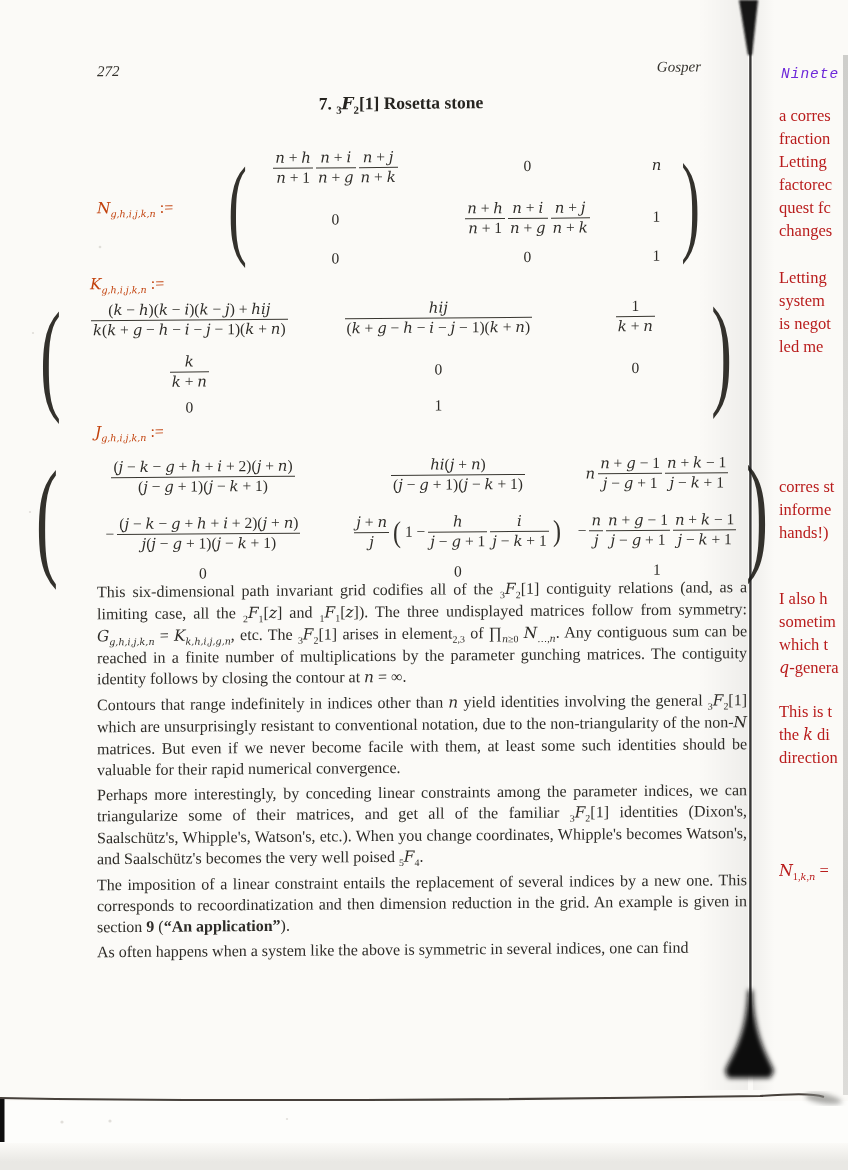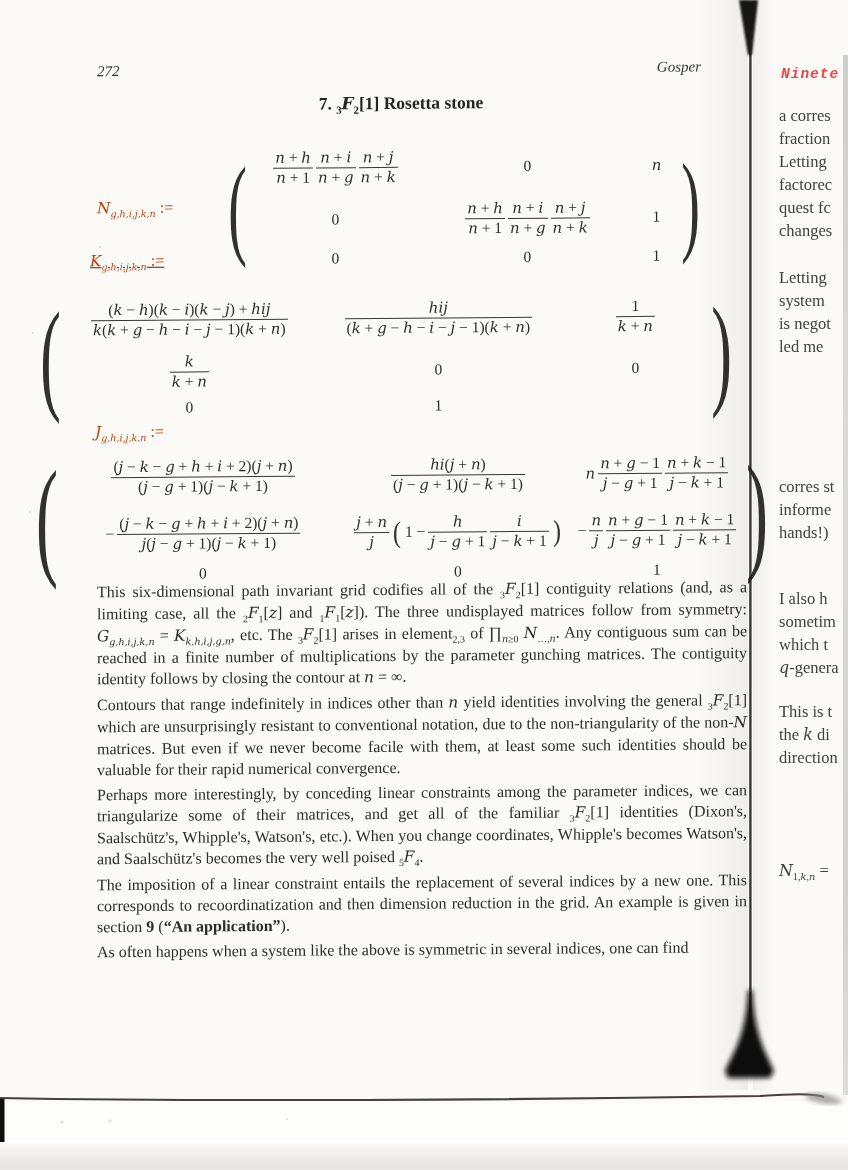--- a/index.html
+++ b/index.html
@@ -41,23 +41,23 @@
   .fn,.fd{display:block;line-height:1.22;padding:0 2px;}
   .fd{border-top:1.3px solid #383630;}
   .mt{display:inline-block;}
   .bp{font-size:30px;font-weight:400;line-height:1;transform:scaleX(.8);color:#33312c;}
   
   .paras{position:absolute;left:97px;top:582px;width:650px;font-size:16px;
       line-height:21px;text-align:justify;color:#2e2c28;}
   .paras p{margin:0 0 4px 0;}
   
   .rp-header{position:absolute;left:781px;top:66px;font-family:"Liberation Mono",monospace;
-      font-style:italic;font-size:14.5px;letter-spacing:1px;color:#ef4444;white-space:nowrap;font-weight:bold;}
+      font-style:italic;font-size:14.5px;letter-spacing:1px;color:#6d28d9;white-space:nowrap;}
   .frag{position:absolute;left:779px;width:69px;overflow:hidden;font-size:16.5px;
-      line-height:23px;color:#404040;}
+      line-height:23px;color:#b91c1c;}
   .fragline{white-space:nowrap;}
   .f1{top:104px;} .f2{top:266px;} .f3{top:475px;} .f4{top:587px;} .f5{top:700px;} .f6{top:859px;}
 </style>
 </head>
 <body>
 
 <div class="below-page"></div>
 <div class="bottom-strip"></div>
 <div class="gutter-shadow"></div>
 <div class="gutter-shadow-r"></div>
@@ -124,21 +124,21 @@
             <span class="mt">0</span>
           </div>
           <div class="cell">
             <span class="mt">1</span>
           </div>
         </div>
       <span class="paren pN">)</span>
     </div>
   </div>
 
-  <div class="mxwrap" style="left:90px;top:253px;text-decoration:underline;">
+  <div class="mxwrap" style="left:90px;top:276px;">
     <span class="mlabel"><i>K</i><sub><i>g,h,i,j,k,n</i></sub> :=</span>
   </div>
   <div class="mxwrap" style="left:30px;top:294px;">
     <div class="mx">
       <span class="paren pK">(</span>
       <div class="grid gK">
           <div class="cell">
             <span class="fr">
               <span class="fn">(<i>k</i> − <i>h</i>)(<i>k</i> − <i>i</i>)(<i>k</i> − <i>j</i>) + <i>hij</i></span>
               <span class="fd"><i>k</i>(<i>k</i> + <i>g</i> − <i>h</i> − <i>i</i> − <i>j</i> − 1)(<i>k</i> + <i>n</i>)</span>

